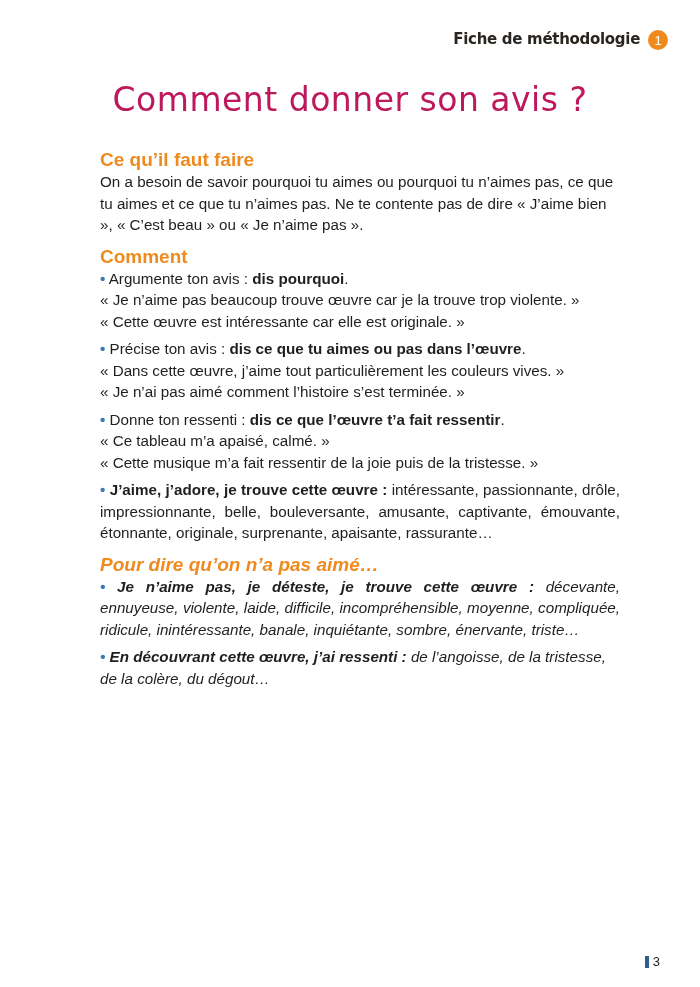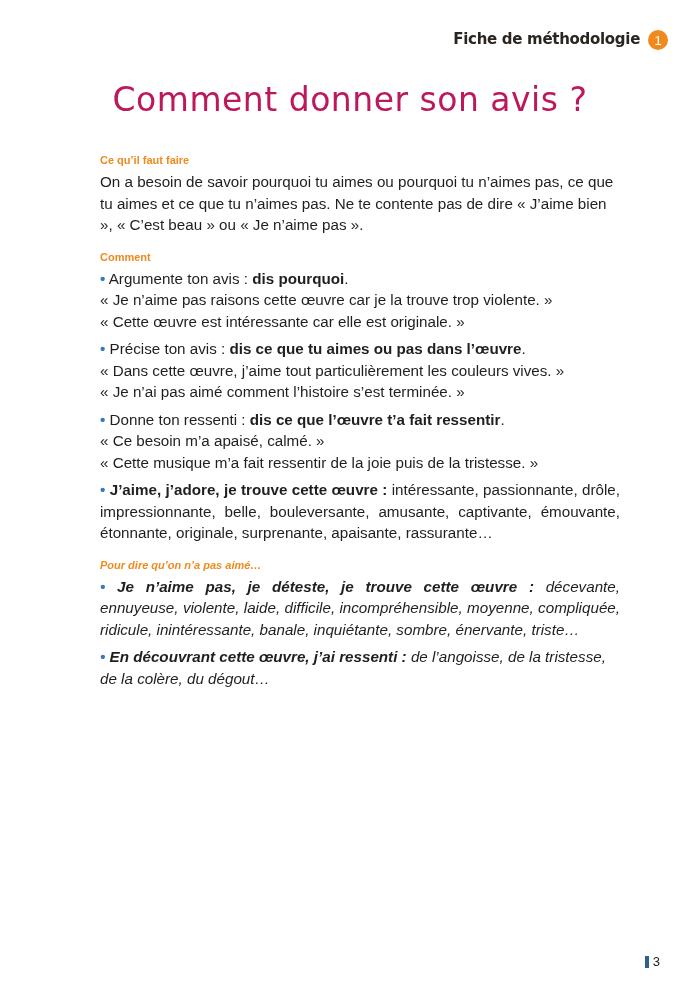--- a/index.html
+++ b/index.html
@@ -22,21 +22,21 @@
     position: absolute; top: 80px; left: 0; width: 700px; text-align: center;
     font-family: "DejaVu Sans", sans-serif; font-weight: normal; font-size: 33px; color: #be185d;
     letter-spacing: 0.5px;
   }
   .content {
     position: absolute; top: 139px; left: 100px; width: 520px;
     font-size: 15.2px; line-height: 21.5px;
   }
   p { margin: 0; }
   .section-title {
-    color: #ef8a1e; font-weight: bold; font-size: 11px; line-height: 22px; margin-top: 10px;
+    color: #ef8a1e; font-weight: bold; font-size: 19px; line-height: 22px; margin-top: 10px;
   }
   .intro { margin-bottom: 2px; }
   .block { margin-top: 6px; }
   .bullet { color: #3a7ab8; font-weight: bold; }
   .b { font-weight: bold; }
   .justify { text-align: justify; }
   .page-number {
     position: absolute; right: 40px; top: 954px; display: flex; align-items: center; gap: 4px;
     font-size: 13px; color: #222;
   }
@@ -60,39 +60,39 @@
   </div>
 
   <div style="margin-top:6px;">
     <p class="section-title">Comment</p>
 
     <div class="block" style="margin-top:0;">
       <p>
         <span class="bullet">•</span>
         <span>Argumente ton avis : </span><span class="b">dis pourquoi</span><span>.</span>
       </p>
-      <p>« Je n’aime pas raisons cette œuvre car je la trouve trop violente. »</p>
+      <p>« Je n’aime pas beaucoup trouve œuvre car je la trouve trop violente. »</p>
       <p>« Cette œuvre est intéressante car elle est originale. »</p>
     </div>
 
     <div class="block">
       <p>
         <span class="bullet">•</span>
         <span>Précise ton avis : </span><span class="b">dis ce que tu aimes ou pas dans l’œuvre</span><span>.</span>
       </p>
       <p>« Dans cette œuvre, j’aime tout particulièrement les couleurs vives. »</p>
       <p>« Je n’ai pas aimé comment l’histoire s’est terminée. »</p>
     </div>
 
     <div class="block">
       <p>
         <span class="bullet">•</span>
         <span>Donne ton ressenti : </span><span class="b">dis ce que l’œuvre t’a fait ressentir</span><span>.</span>
       </p>
-      <p>« Ce besoin m’a apaisé, calmé. »</p>
+      <p>« Ce tableau m’a apaisé, calmé. »</p>
       <p>« Cette musique m’a fait ressentir de la joie puis de la tristesse. »</p>
     </div>
   </div>
 
   <div style="margin-top:6px;">
     <p class="justify">
       <span class="bullet">•</span>
       <span class="b">J’aime, j’adore, je trouve cette œuvre : </span><span>intéressante, passionnante, drôle, impressionnante, belle, bouleversante, amusante, captivante, émouvante, étonnante, originale, surprenante, apaisante, rassurante…</span>
     </p>
   </div>

